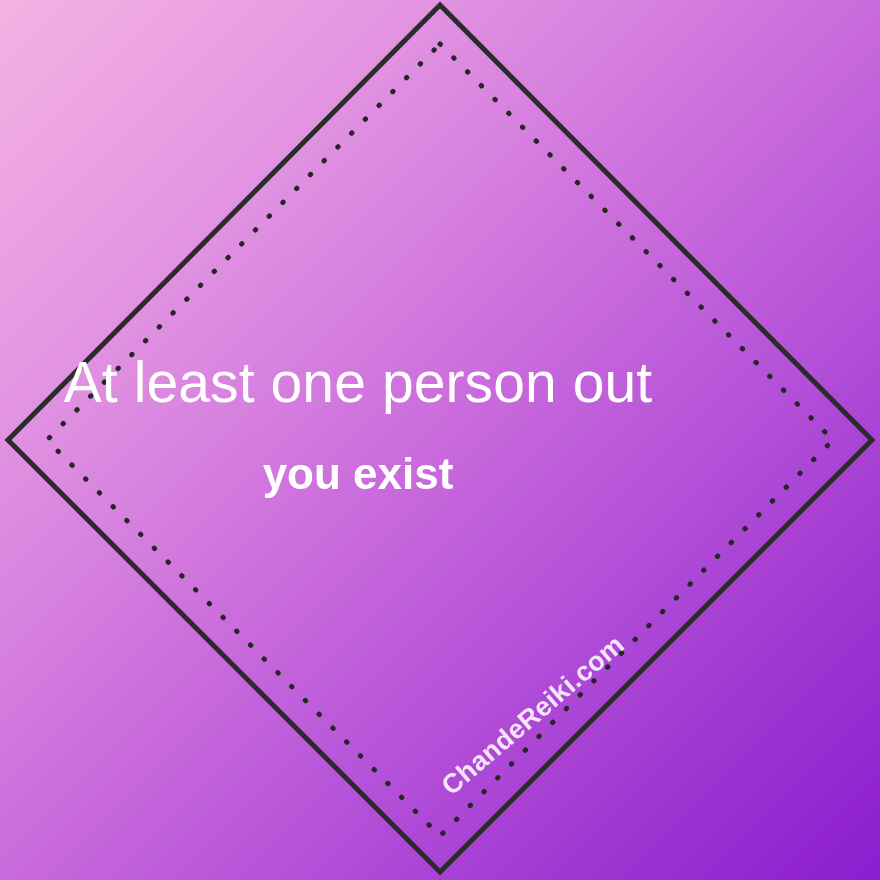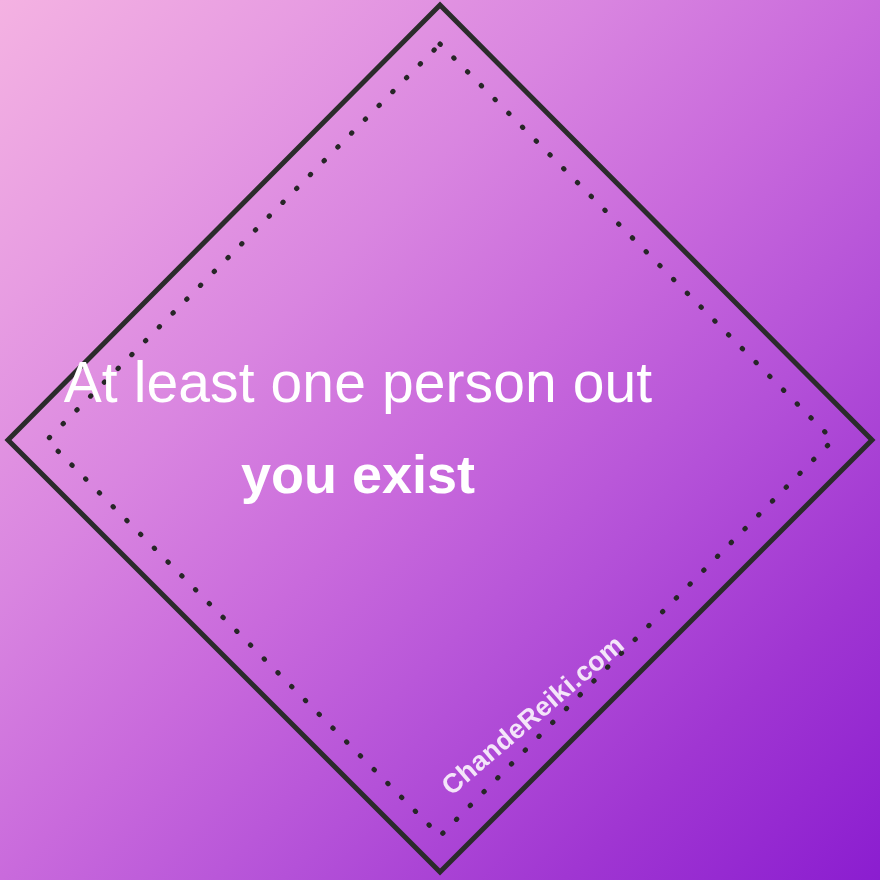--- a/index.html
+++ b/index.html
@@ -51,21 +51,21 @@
     font-size: 57px;
     line-height: 88px;
     font-weight: 300;
     letter-spacing: 0.1px;
     color: #ffffff;
     white-space: nowrap;
   }
 
   .quote-emphasis {
     display: block;
-    font-size: 54px;
+    font-size: 44px;
     line-height: 96px;
     font-weight: 700;
     color: #ffffff;
     white-space: nowrap;
   }
 
   
   .watermark {
     position: absolute;
     left: 383px;

